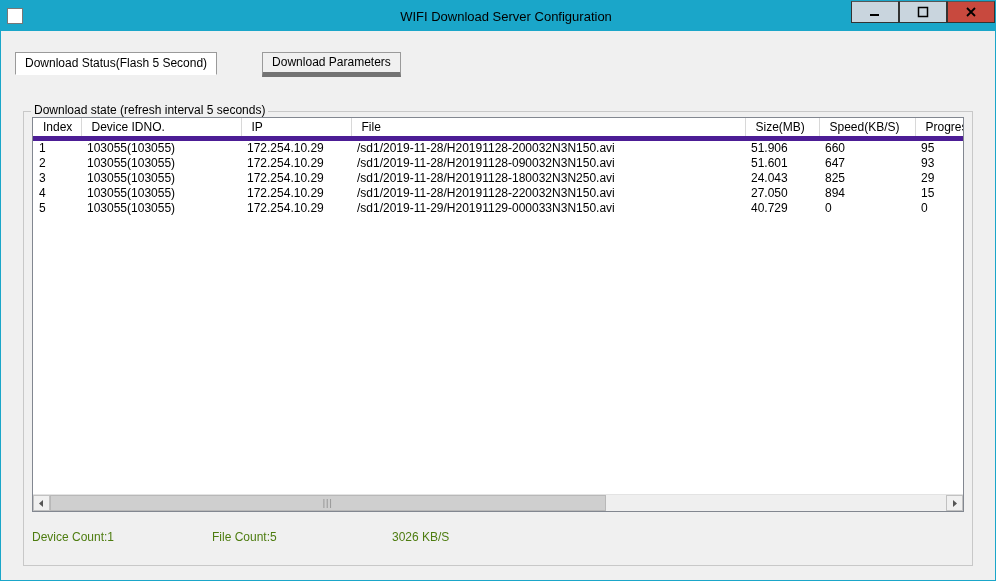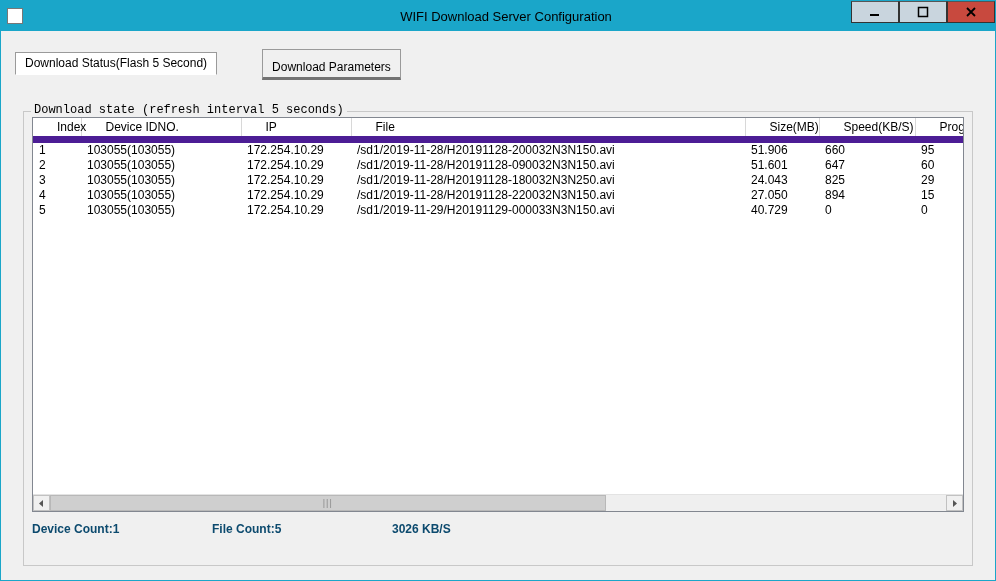--- a/index.html
+++ b/index.html
@@ -90,23 +90,23 @@
       background: #fff;
       padding: 3px 9px 4px 9px;
       font-size: 12px;
       margin-right: 0px;
       position: relative;
       top: 1px;
       cursor: default;
     }
     .tab.inactive {
       background: #f0f0f0;
-      border-bottom: 3px solid #737373;
+      border-bottom: 5px solid #737373;
       top: 2px;
-      padding-top: 10px;
+      padding-top: 2px;
       padding-bottom: 3px;
     }
     .tab.active { z-index: 3; }
 
     
     .groupbox {
       position: absolute;
       left: 8px; right: 8px;
       top: 28px;
       bottom: 8px;
@@ -117,21 +117,20 @@
       border: 1px solid #c8c8c8;
       background: #f0f0f0;
     }
     .groupbox .legend {
       position: absolute;
       left: 8px; top: 0;
       background: #f0f0f0;
       padding: 0 3px;
       font-size: 12px;
       z-index: 1;
-      font-family: Liberation Mono, monospace;
     }
 
     
     .listbox {
       position: absolute;
       left: 9px; right: 9px;
       top: 14px;
       bottom: 54px;
       background: #fff;
       border: 1px solid #828790;
@@ -147,22 +146,22 @@
       border-collapse: collapse;
       width: 960px;
       table-layout: fixed;
       font-size: 12px;
     }
     table.listview th {
       text-align: left;
       font-weight: normal;
       background: #fff;
       border-right: 1px solid #d8d8d8;
-      border-bottom: 7px solid #4c1d95;
-      padding: 2px 24px;
+      border-bottom: 5px solid #4c1d95;
+      padding: 2px 10px;
       height: 18px;
       color: #000;
     }
     table.listview td {
       padding: 0 6px;
       height: 15px;
       border: none;
       white-space: nowrap;
       overflow: hidden;
     }
@@ -210,24 +209,23 @@
       font-size: 9px;
       letter-spacing: 1px;
     }
 
     
     .statusrow {
       position: absolute;
       left: 9px; right: 9px; bottom: 14px;
       height: 30px;
       display: flex;
-      align-items: flex-start;
-      font-size: 12px;
-      color: #0c4a6e;
-      font-weight: bold;
+      align-items: center;
+      font-size: 12px;
+      color: #4d7c0f;
     }
     .statusrow .dev { width: 180px; }
     .statusrow .file { width: 180px; }
     .statusrow .speed { }
 
     
     .client-area {
       position: absolute;
       left: 14px; right: 14px; top: 44px; bottom: 6px;
     }
@@ -306,21 +304,21 @@
                     <td>660</td>
                     <td>95</td>
                   </tr>
                   <tr>
                     <td>2</td>
                     <td>103055(103055)</td>
                     <td>172.254.10.29</td>
                     <td>/sd1/2019-11-28/H20191128-090032N3N150.avi</td>
                     <td>51.601</td>
                     <td>647</td>
-                    <td>60</td>
+                    <td>93</td>
                   </tr>
                   <tr>
                     <td>3</td>
                     <td>103055(103055)</td>
                     <td>172.254.10.29</td>
                     <td>/sd1/2019-11-28/H20191128-180032N3N250.avi</td>
                     <td>24.043</td>
                     <td>825</td>
                     <td>29</td>
                   </tr>

